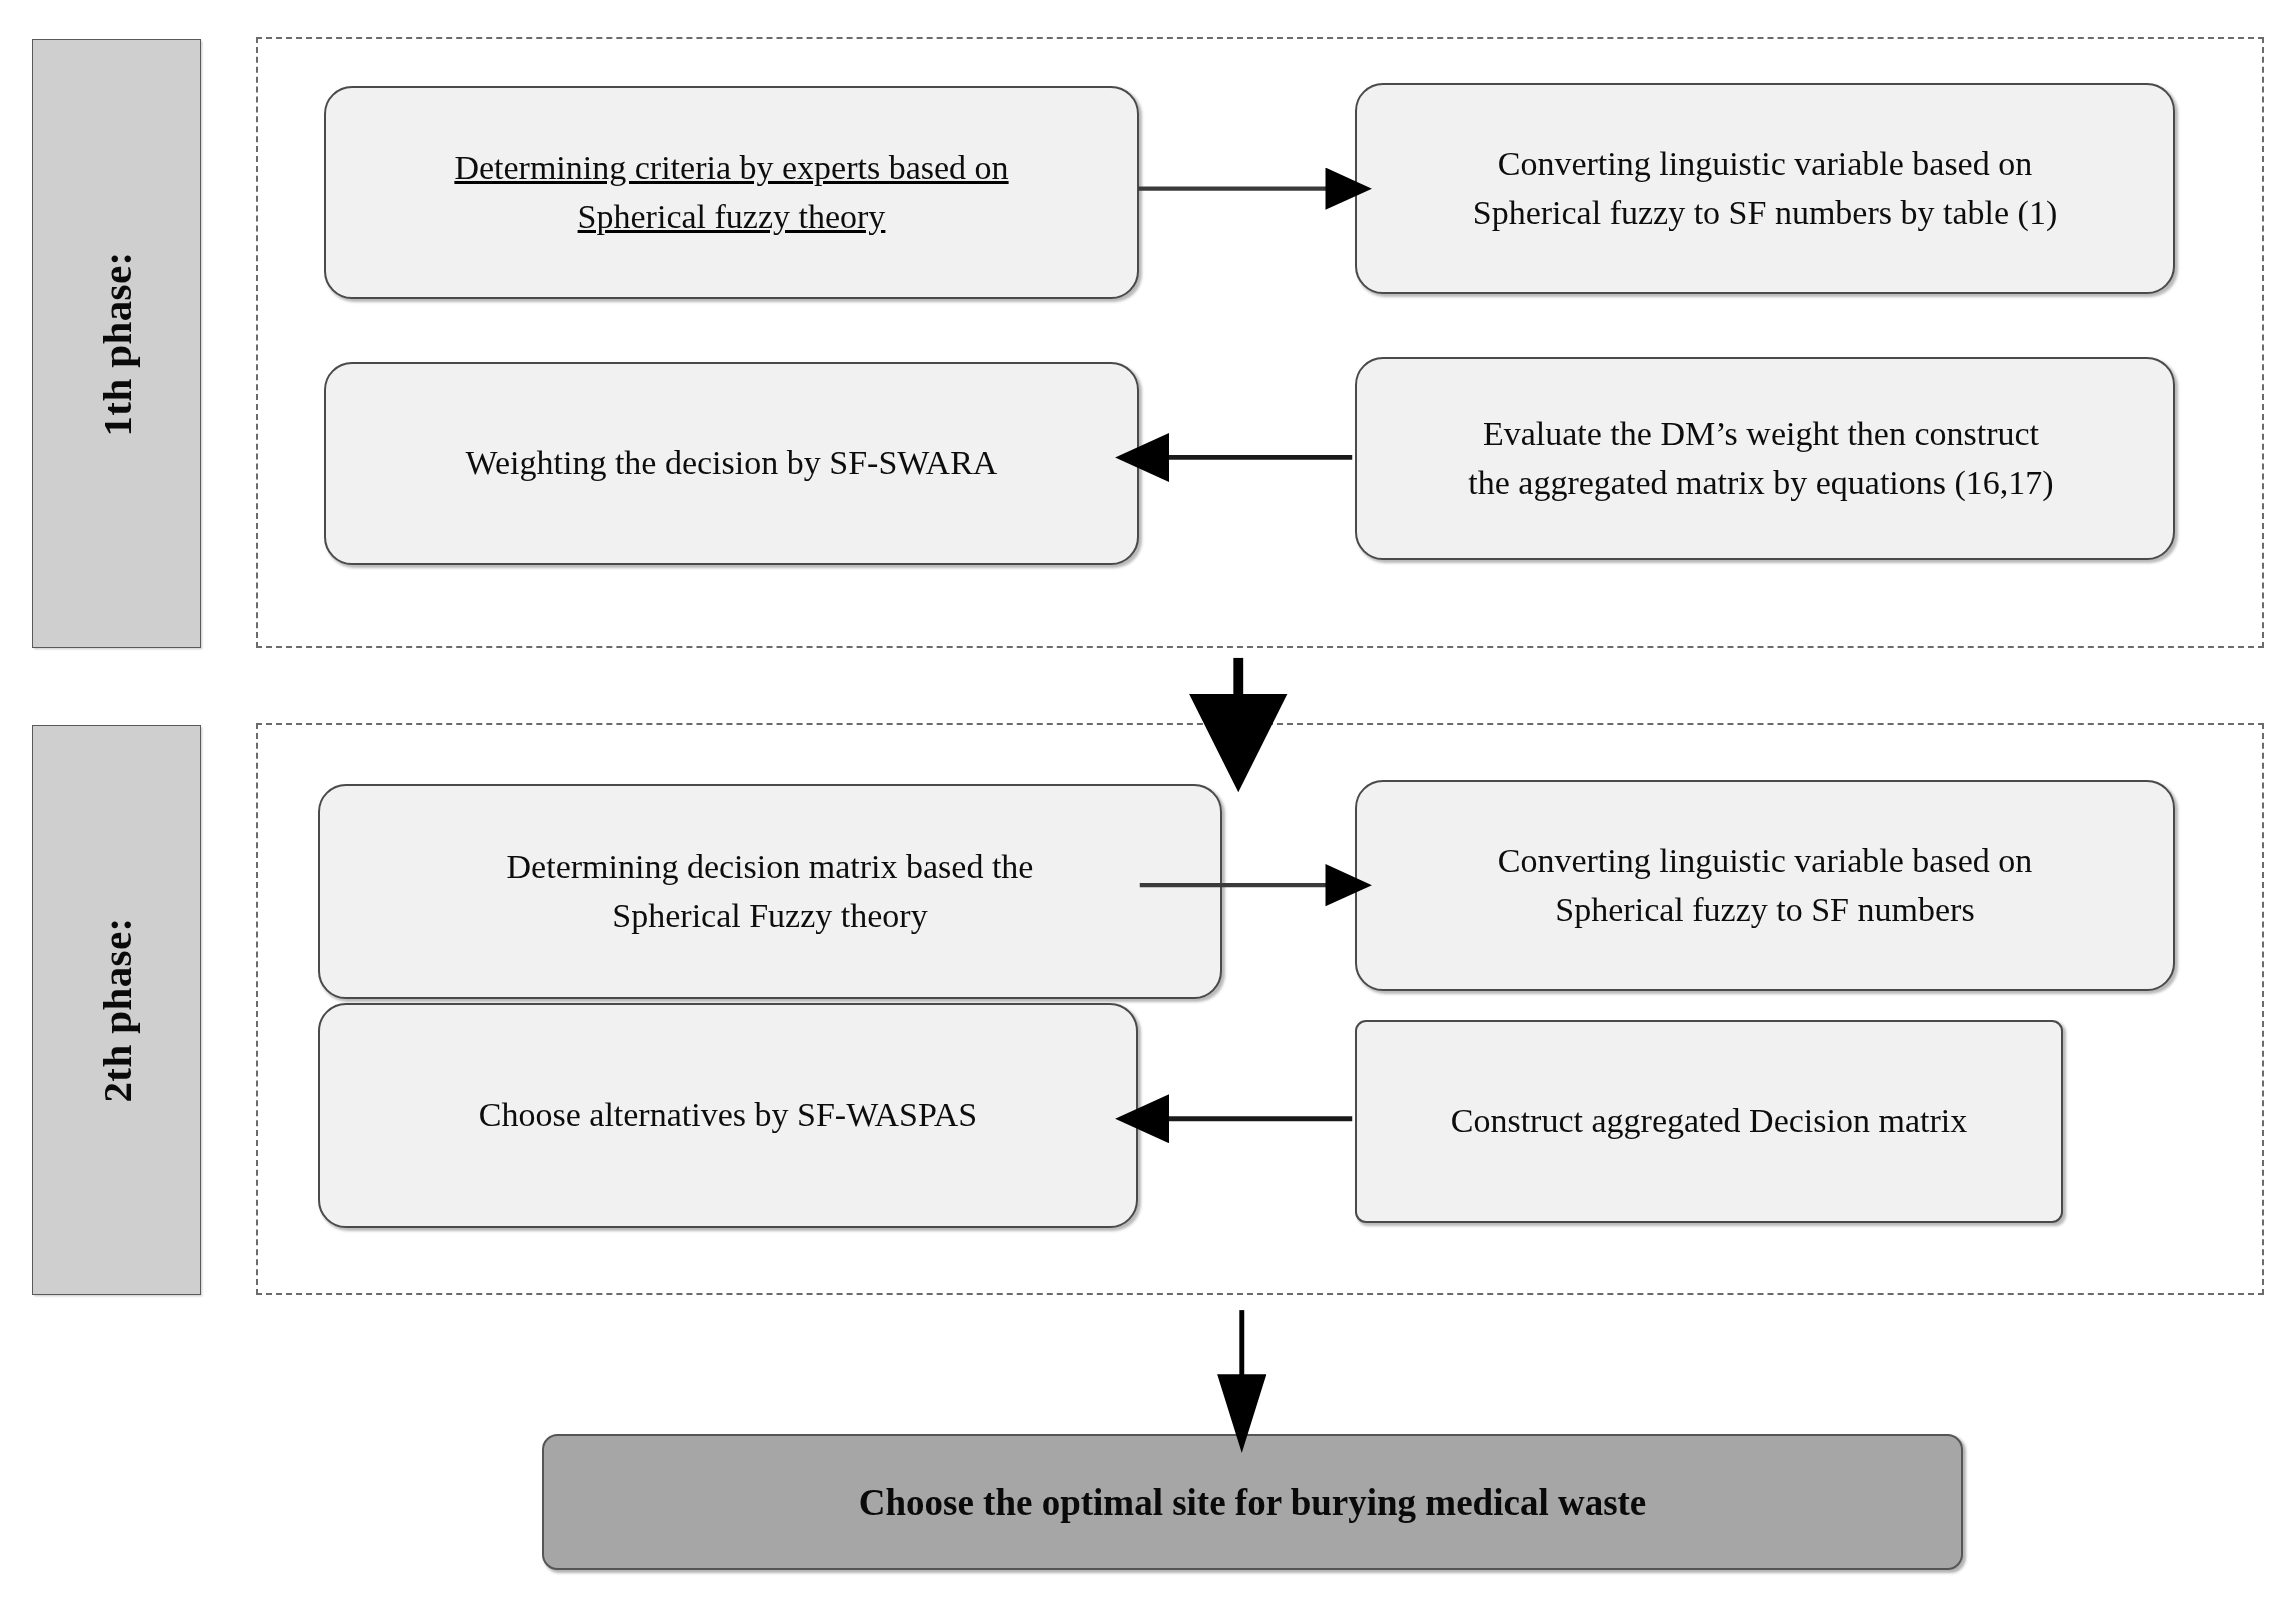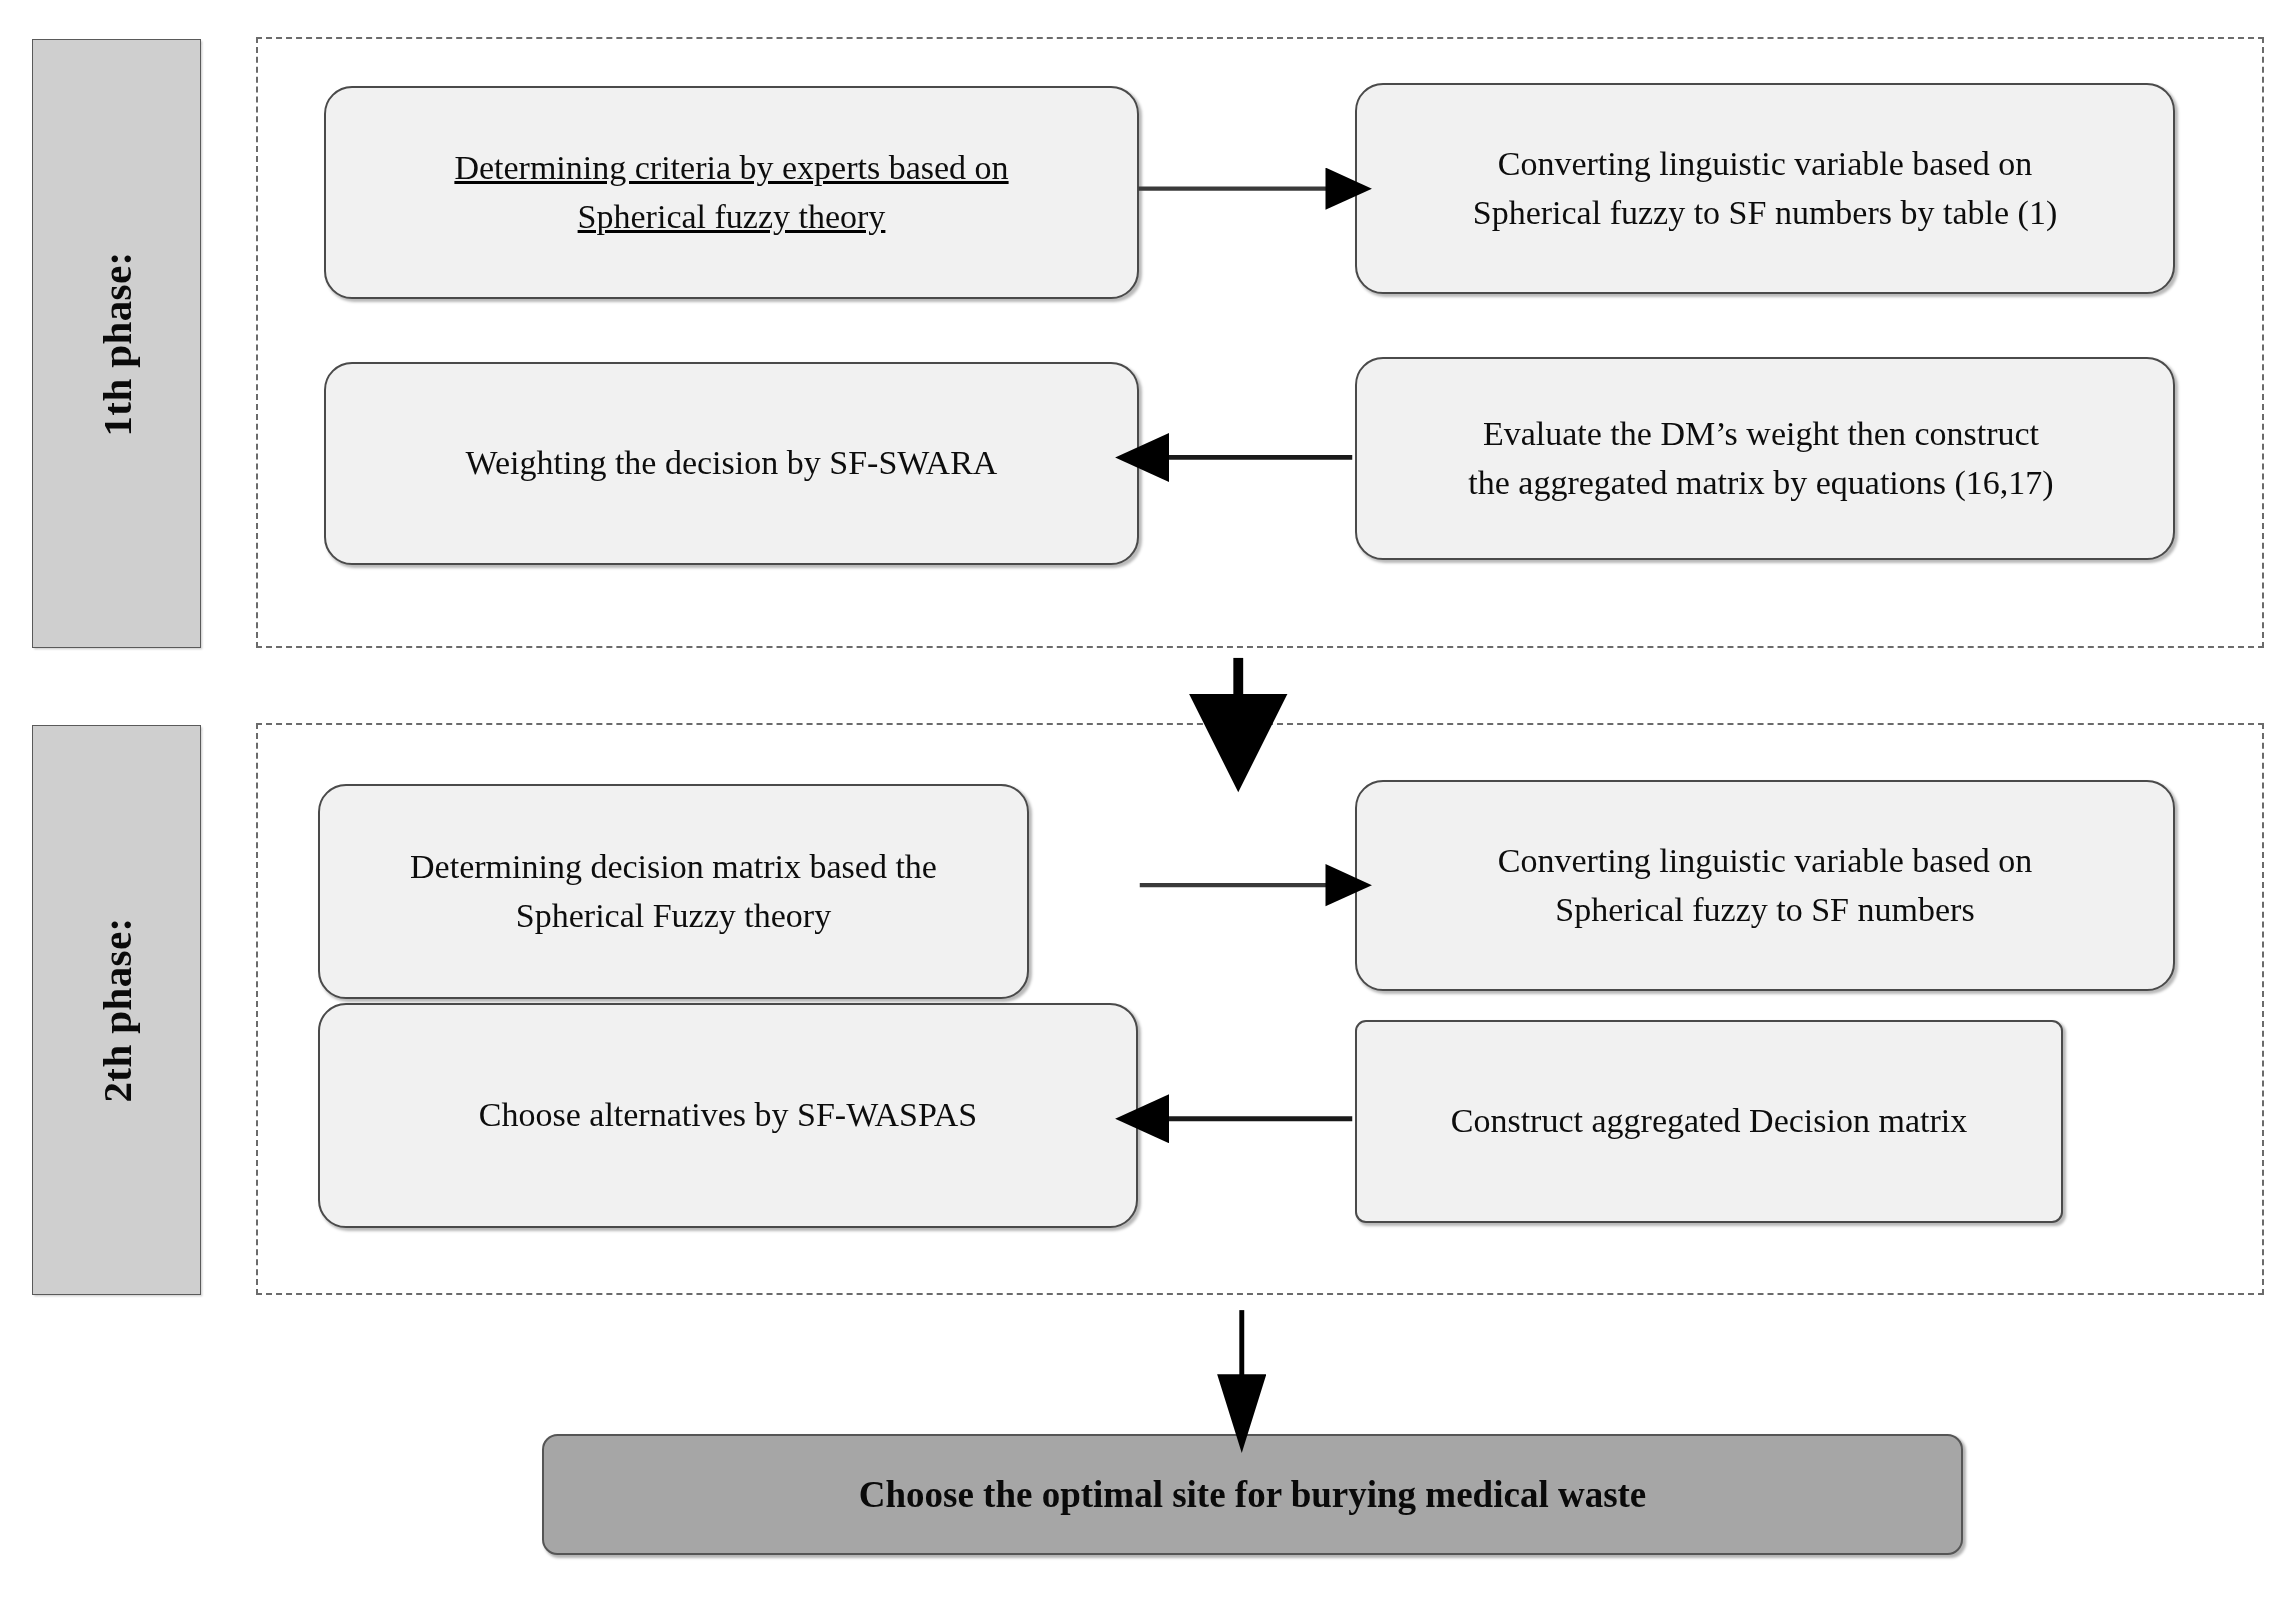--- a/index.html
+++ b/index.html
@@ -60,29 +60,29 @@
     white-space:pre-line;
   }
 
   
   #node-determining-criteria{left:324px;top:86px;width:815px;height:213px;text-decoration:underline;}
   #node-converting-linguistic-1{left:1355px;top:83px;width:820px;height:211px;}
   #node-weighting-criteria{left:324px;top:362px;width:815px;height:203px;}
   #node-evaluate-dm-weight{left:1355px;top:357px;width:820px;height:203px;padding-left:16px;}
 
   
-  #node-determining-decision-matrix{left:318px;top:784px;width:711px;height:215px;}
+  #node-determining-decision-matrix{left:318px;top:784px;width:904px;height:215px;}
   #node-converting-linguistic-2{left:1355px;top:780px;width:820px;height:211px;}
   #node-ranking-alternatives{left:318px;top:1003px;width:820px;height:225px;}
   #node-construct-aggregated{left:1355px;top:1020px;width:708px;height:203px;border-radius:11px;}
 
   
   #node-final-outcome{
     position:absolute;
-    left:542px;top:1434px;width:1421px;height:121px;
+    left:542px;top:1434px;width:1421px;height:136px;
     background:#a6a6a6;
     border:2.1px solid #555555;
     border-radius:15.5px;
     box-sizing:border-box;
     display:flex;align-items:center;justify-content:center;
     box-shadow:2.8px 2.8px 2.8px rgba(0,0,0,0.30);
   }
   #node-final-outcome .label{
     font-size:37px;font-weight:bold;color:#0a0a0a;
   }

